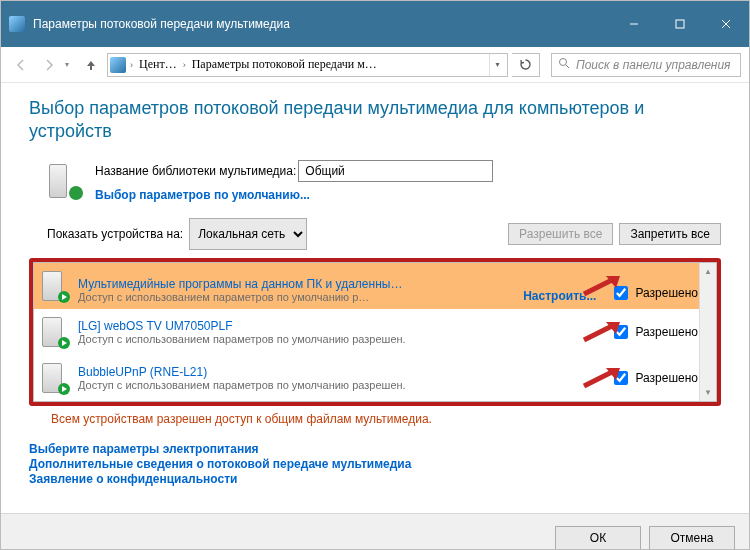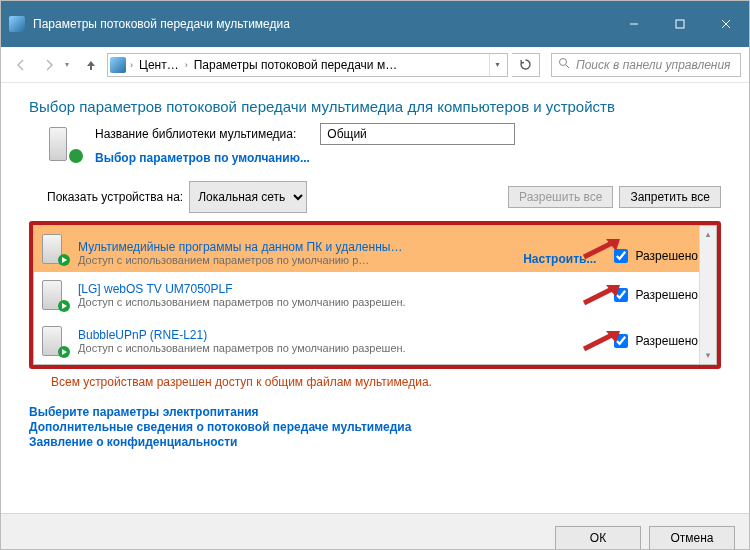--- a/index.html
+++ b/index.html
@@ -63,21 +63,21 @@
     padding: 0 2px;
     gap: 2px;
     min-width: 0;
   }
   .addr-icon {
     width: 16px; height: 16px;
     background: linear-gradient(135deg,#8bd0ff,#2a6fa3);
     border-radius: 2px;
     flex-shrink: 0;
   }
-  .addr-seg { white-space: nowrap; padding: 0 2px; color: #000; }
+  .addr-seg { white-space: nowrap; padding: 0 2px; color: #000; font-family: Liberation Serif, serif; }
   .addr-seg.ellip { overflow: hidden; text-overflow: ellipsis; flex-shrink: 1; }
   .addr-chev { color: #666; font-size: 9px; padding: 0 2px; }
   .addr-dd {
     width: 16px; height: 100%;
     border-left: 1px solid #e0e0e0;
     display: flex; align-items: center; justify-content: center;
     color: #666; font-size: 8px;
     margin-left: auto;
   }
   .refresh-btn {
@@ -98,24 +98,24 @@
     font-style: italic;
   }
   .searchbox .si { margin-right: 6px; font-style: normal; }
   
   .content {
     padding: 14px 28px 8px 28px;
     height: 430px;
     overflow: hidden;
   }
   h1.main-head {
-    font-size: 15px;
+    font-size: 18px;
     font-weight: 400;
     color: #0e6f9e;
-    margin: 0 0 6px 0;
+    margin: 0 0 16px 0;
     line-height: 1.3;
   }
   .libname-row {
     display: flex;
     align-items: flex-start;
     gap: 10px;
     margin-left: 18px;
   }
   .media-icon {
     width: 38px; height: 42px;
@@ -129,21 +129,21 @@
     border: 1px solid #999;
     border-radius: 2px;
   }
   .media-icon .note {
     position: absolute; right: 2px; bottom: 2px;
     width: 14px; height: 14px;
     background: #2a9a3e;
     border-radius: 50%;
   }
   .libname-block { flex: 1; }
-  .libname-line { display: flex; align-items: center; gap: 24px; margin-bottom: 6px;}
+  .libname-line { display: flex; align-items: center; gap: 2px; margin-bottom: 6px;}
   .libname-label { color: #000; }
   .libname-input {
     width: 195px; height: 22px;
     border: 1px solid #888;
     padding: 0 6px;
     font-family: inherit;
     font-size: 12px;
   }
   a.link { color: #0066cc; text-decoration: none; font-size: 12px; font-weight: bold; }
   .show-row {

